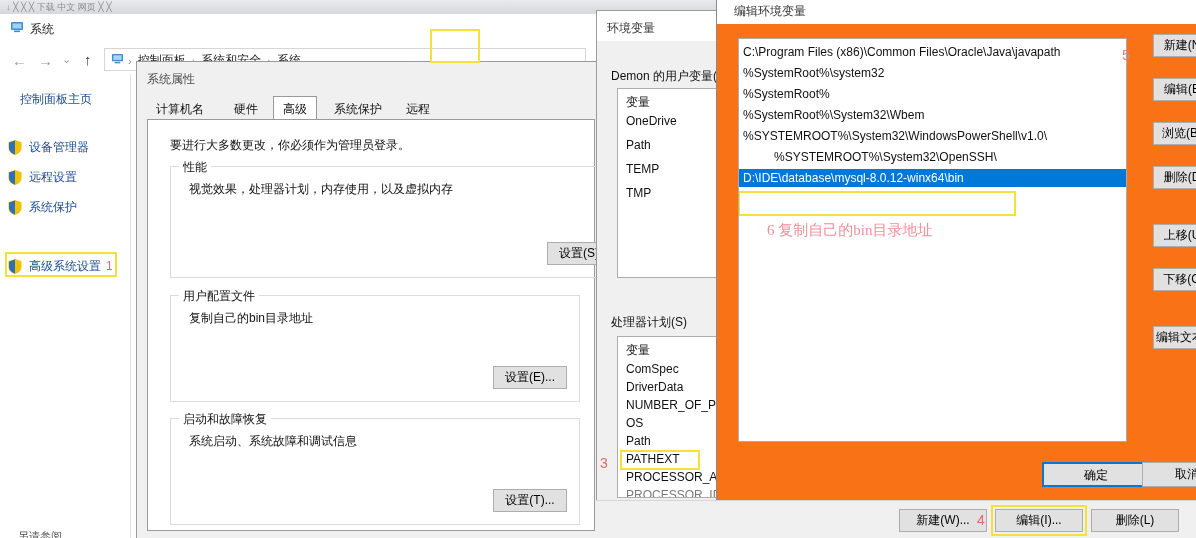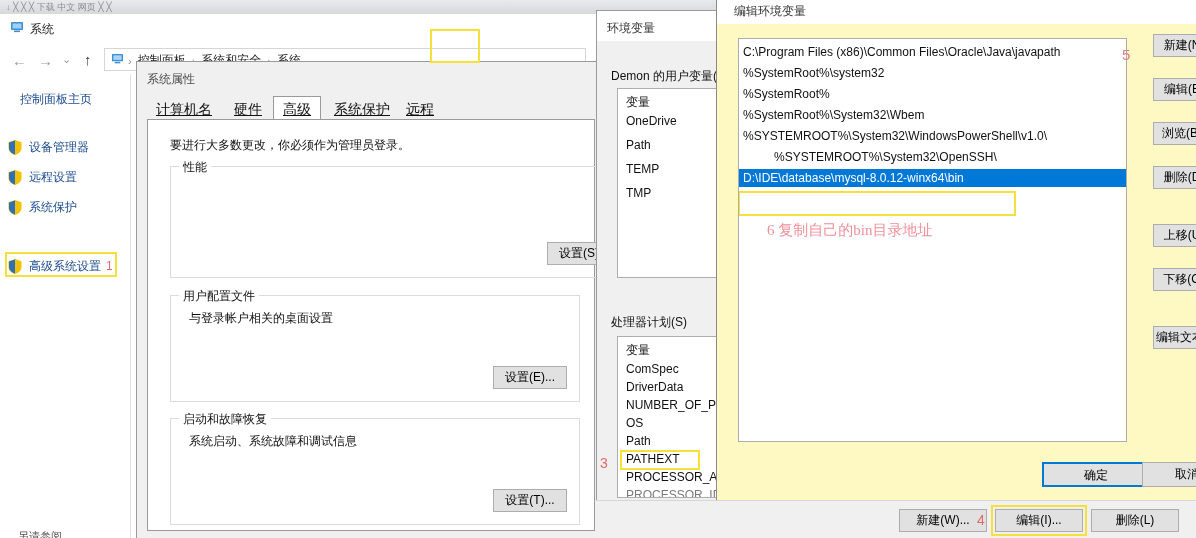--- a/index.html
+++ b/index.html
@@ -45,22 +45,22 @@
   .shield{width:14px;height:15px;flex:0 0 14px;}
   #side-adv-box{left:5px;top:178px;width:112px;height:25px;border:2px solid #f5e03c;box-sizing:border-box;}
   #side-see-also{left:18px;top:455px;color:#555;font-size:11px;}
   #cp-div{left:130px;top:60px;width:1px;height:470px;background:#e2e2e2;}
 
   
   #sp-dialog{left:136px;top:61px;width:460px;height:477px;background:#f0f0f0;
      border:1px solid #9a9a9a;border-right:none;overflow:hidden;}
   #sp-title{left:10px;top:9px;font-size:12px;color:#4b4b4b;}
   #sp-tabs{position:absolute;left:10px;top:34px;width:448px;height:24px;}
-  .tab{position:absolute;top:3px;height:21px;padding:0 9px;font-size:14px;color:#111;
-     line-height:21px;box-sizing:border-box;text-decoration:underline;}
+  .tab{position:absolute;top:3px;height:21px;padding:0 9px;font-size:12px;color:#111;
+     line-height:21px;box-sizing:border-box;}
   .tab.active{top:0;height:25px;line-height:24px;background:#fff;
      border:1px solid #9a9a9a;border-bottom:none;font-weight:normal;}
   #sp-panel{position:absolute;left:10px;top:57px;width:448px;height:412px;
      background:#fff;border:1px solid #9a9a9a;box-sizing:border-box;}
   #sp-admin-note{position:absolute;left:22px;top:17px;font-size:12px;color:#111;}
 
   .group{position:absolute;border:1px solid #dcdcdc;box-sizing:border-box;}
   .group-title{position:absolute;top:-8px;left:8px;background:#fff;padding:0 4px;font-size:12px;color:#111;}
   .group-desc{position:absolute;left:18px;top:14px;font-size:12px;color:#111;}
   .winbtn{position:absolute;box-sizing:border-box;background:#e1e1e1;border:1px solid #adadad;
@@ -83,21 +83,21 @@
   #ev-syslabel{left:14px;top:303px;font-size:12px;color:#111;white-space:nowrap;}
   #ev-syslist{left:20px;top:325px;width:110px;height:162px;background:#fff;
      border:1px solid #adadad;box-sizing:border-box;overflow:hidden;}
   .lhead{position:absolute;left:8px;top:5px;font-size:12px;color:#111;}
   .lrow{position:absolute;left:8px;font-size:12px;color:#111;white-space:nowrap;}
   #sys-path-hl{position:absolute;left:2px;top:113px;width:80px;height:20px;
      border:2px solid #f5e03c;box-sizing:border-box;}
   #sys-path-num{position:absolute;left:600px;top:455px;color:#e06a6a;font-size:14px;}
 
   
-  #ee-dialog{left:716px;top:0;width:480px;height:538px;background:#fef9c3;
+  #ee-dialog{left:716px;top:0;width:480px;height:538px;background:#f97316;
      border-left:1px solid #8a8a8a;overflow:hidden;text-decoration:underline;}
   #ee-titlebar{left:0;top:0;width:480px;height:24px;background:#fff;}
   #ee-title{left:17px;top:3px;font-size:12px;color:#333;}
   #ee-list{left:21px;top:38px;width:389px;height:404px;background:#fff;
      border:1px solid #adadad;box-sizing:border-box;overflow:hidden;}
   .prow{position:absolute;left:4px;height:18px;line-height:18px;font-size:12px;color:#111;white-space:nowrap;}
   .prow.sel{left:0;width:387px;background:#0078d7;color:#fff;padding-left:4px;box-sizing:border-box;}
   #sel-hl{position:absolute;left:-1px;top:152px;width:278px;height:25px;border:2px solid #f5e03c;box-sizing:border-box;}
   #annot6{position:absolute;left:28px;top:182px;font-size:15px;color:#f0909a;white-space:nowrap;font-family:"Liberation Serif",serif;}
 
@@ -215,26 +215,27 @@
     <div class="tab active" style="left:126px;">高级</div>
     <div class="tab" style="left:178px;">系统保护</div>
     <div class="tab" style="left:250px;">远程</div>
   </div>
 
   <div id="sp-panel">
     <div id="sp-admin-note">要进行大多数更改，你必须作为管理员登录。</div>
 
     <div class="group" id="grp-perf">
       <span class="group-title">性能</span>
+      <span class="group-desc">视觉效果，处理器计划，内存使用，以及虚拟内存</span>
       <div class="winbtn" id="btn-perf">设置(S)...</div>
     </div>
 
     <div class="group" id="grp-profile">
       <span class="group-title">用户配置文件</span>
-      <span class="group-desc">与登录帐户相关的桌面设置</span>
+      <span class="group-desc">复制自己的bin目录地址</span>
       <div class="winbtn" id="btn-profile">设置(E)...</div>
     </div>
 
     <div class="group" id="grp-startup">
       <span class="group-title">启动和故障恢复</span>
       <span class="group-desc">系统启动、系统故障和调试信息</span>
       <div class="winbtn" id="btn-startup">设置(T)...</div>
     </div>
   </div>
 

